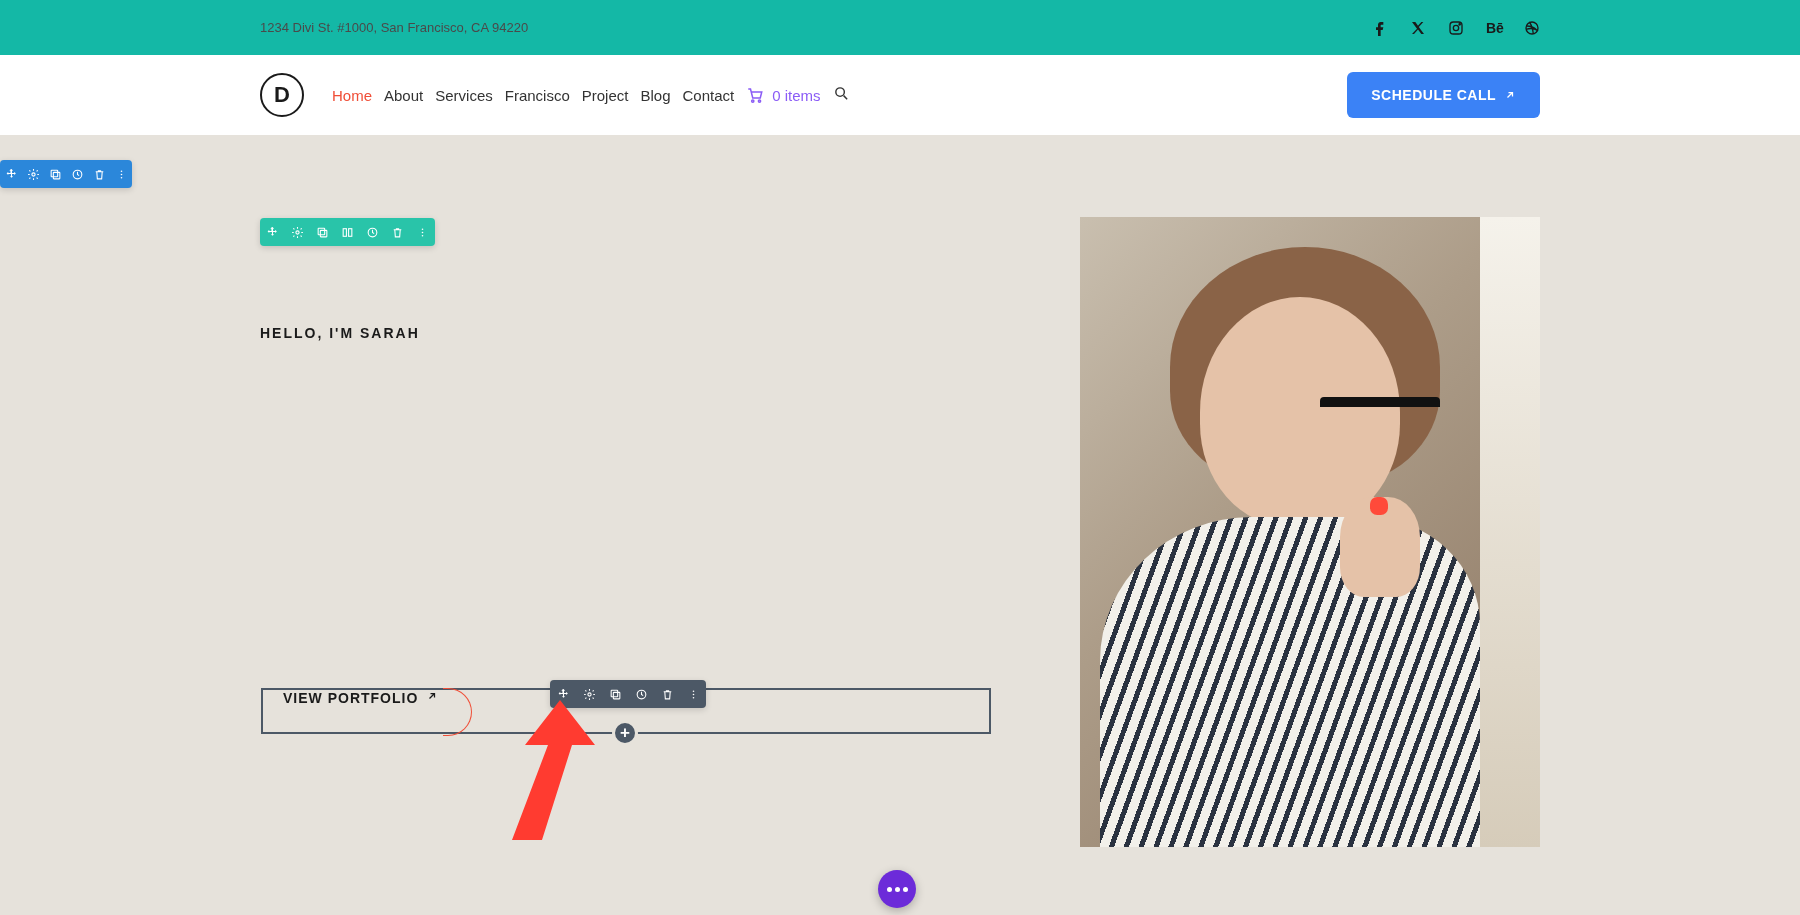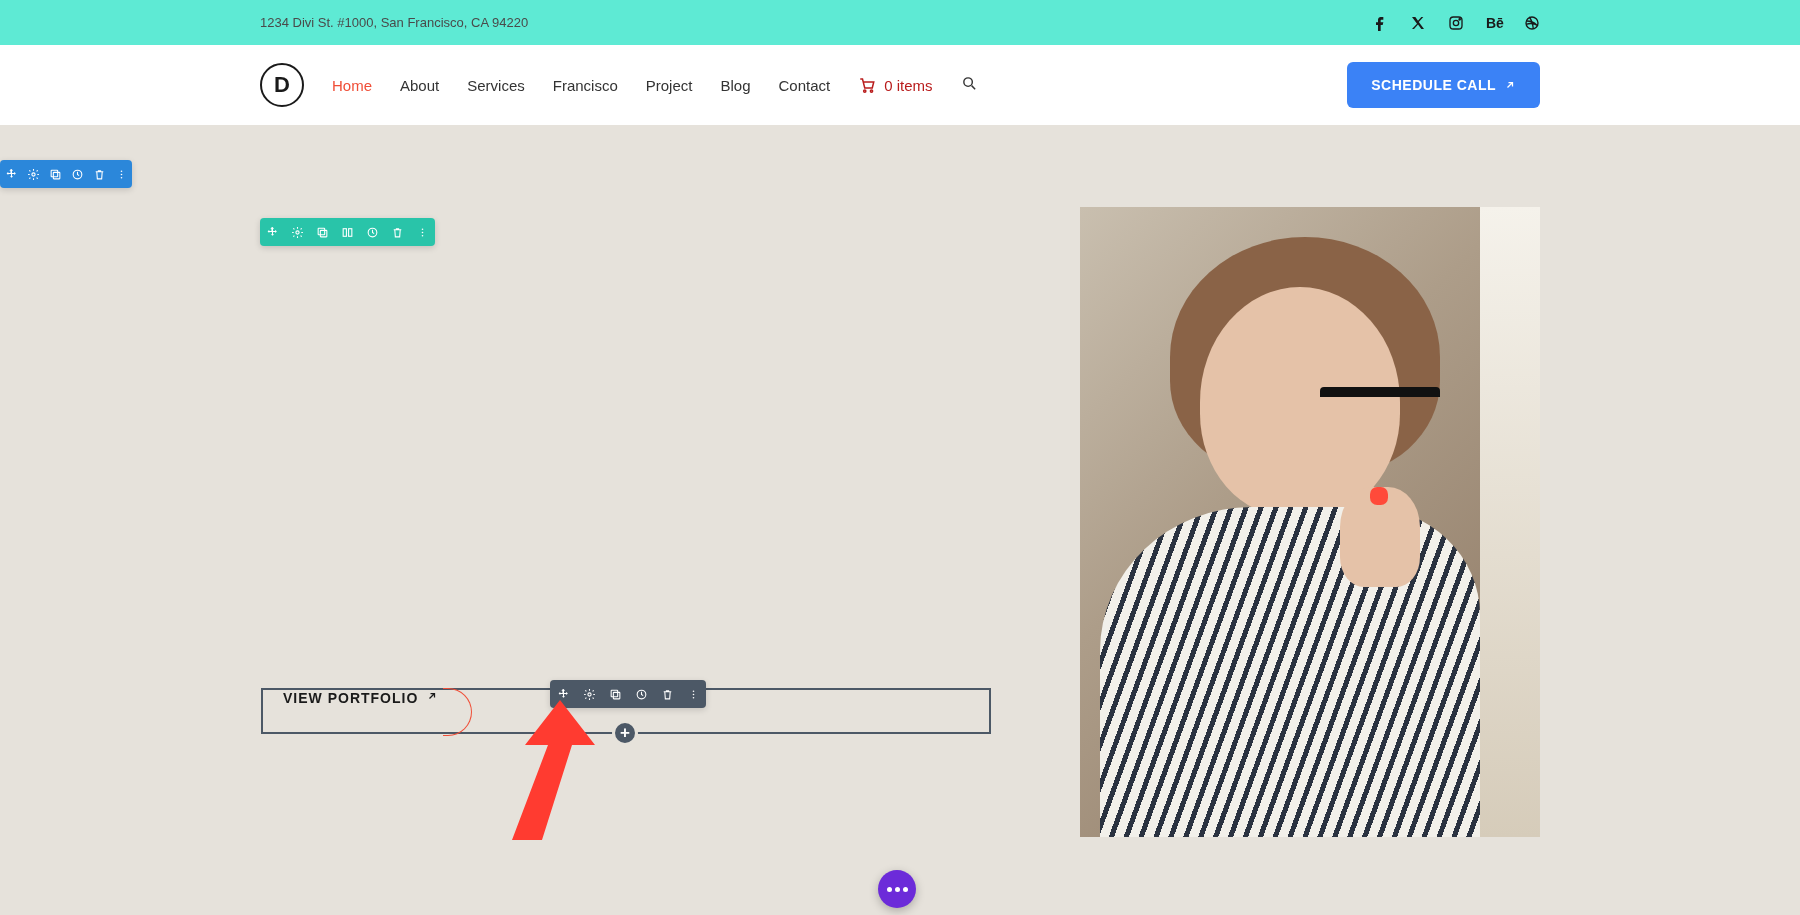--- a/index.html
+++ b/index.html
@@ -9,22 +9,22 @@
     color: #333;
     width: 1800px;
     height: 915px;
     overflow: hidden;
     position: relative;
   }
 
   
   .top-bar {
     width: 100%;
-    height: 45px;
-    background: #5eead4;
+    height: 55px;
+    background: #14b8a6;
     display: flex;
     align-items: center;
     justify-content: space-between;
     padding: 0 260px;
   }
   .top-bar .address {
     font-size: 13px;
     color: #4a4a4a;
   }
   .social-icons {
@@ -62,30 +62,30 @@
     display: flex;
     align-items: center;
     justify-content: center;
     font-weight: 700;
     font-size: 22px;
     color: #1a1a1a;
   }
   .nav-links {
     display: flex;
     align-items: center;
-    gap: 28px;
+    gap: 12px;
   }
   .nav-link {
     font-size: 15px;
     color: #333;
     cursor: pointer;
     font-weight: 500;
   }
   .nav-link.active { color: #f04e37; }
-  .cart-wrap { display: flex; align-items: center; gap: 8px; color: #b91c1c; font-size: 15px; cursor: pointer; font-weight: 500;}
+  .cart-wrap { display: flex; align-items: center; gap: 8px; color: #8b5cf6; font-size: 15px; cursor: pointer; font-weight: 500;}
   .search-wrap { color: #333; cursor: pointer; }
 
   .schedule-btn {
     background: #3b82f6;
     color: #fff;
     font-weight: 700;
     font-size: 14px;
     letter-spacing: 0.5px;
     padding: 15px 24px;
     border-radius: 6px;
@@ -302,20 +302,21 @@
   <button class="schedule-btn">
     <span>SCHEDULE CALL</span>
     <svg style="width:12px;height:12px" viewBox="0 0 24 24" fill="none" stroke="currentColor" stroke-width="2.5">
         <path d="M7 17L17 7M9 7h8v8"></path>
       </svg>
   </button>
 </div>
 
 <div class="content-area">
   <div class="text-col">
+    <div class="subhead">HELLO, I'M SARAH</div>
   </div>
   <div class="image-col">
     <div class="window"></div>
     <div class="hair"></div>
     <div class="head"></div>
     <div class="body"></div>
     <div class="hand"></div>
     <div class="nail"></div>
     <div class="glasses"></div>
   </div>

